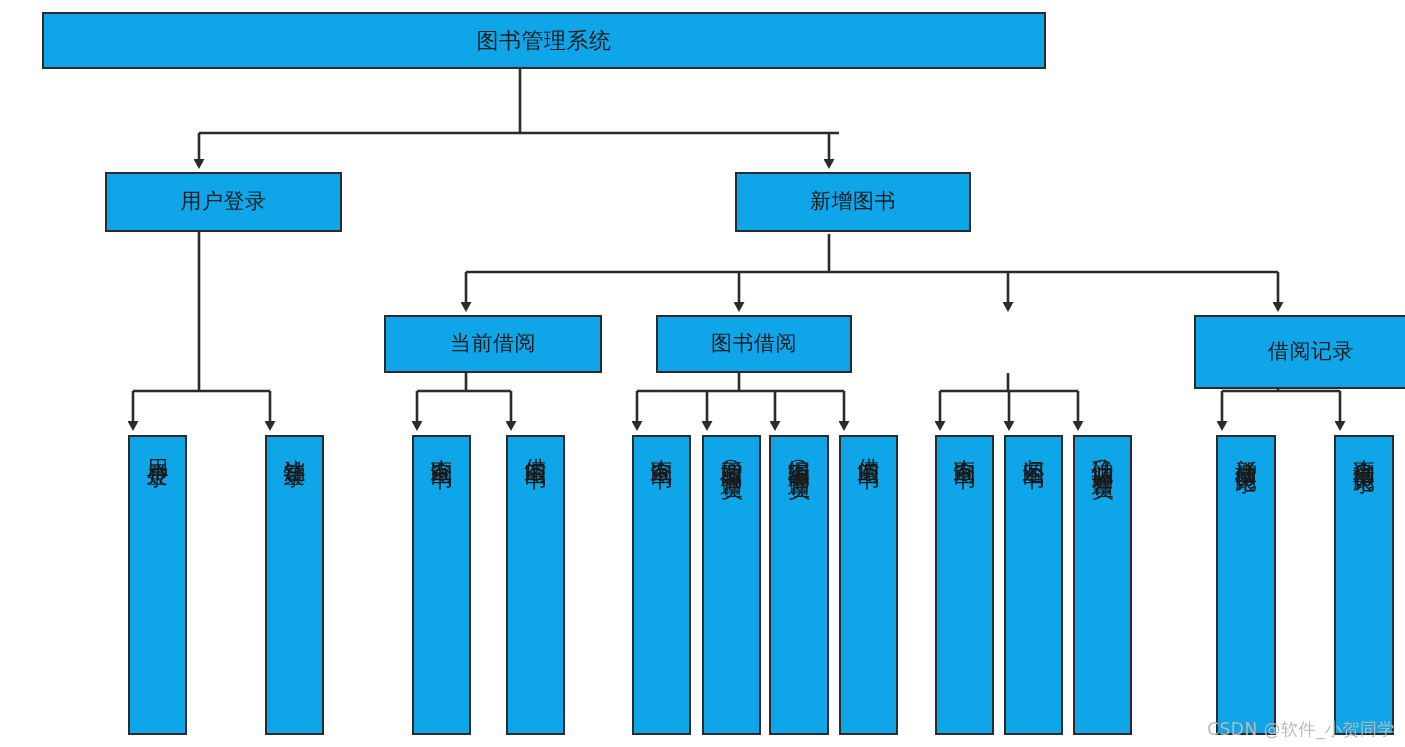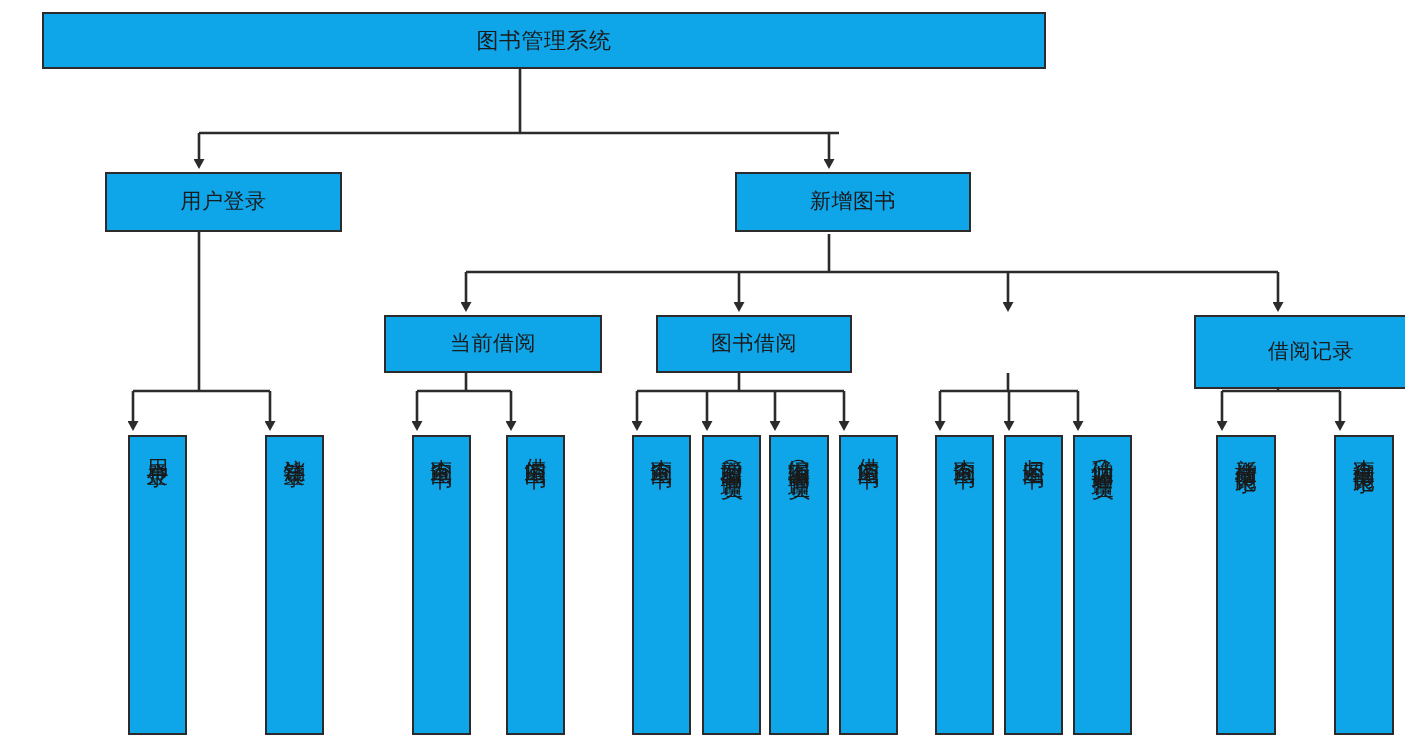--- a/index.html
+++ b/index.html
@@ -210,14 +210,15 @@
   </div>
 
   <div class="node-box leaf" style="left:1192px; top:435px; width:60px; height:300px;">
     <span class="node-label">新增借阅记录</span>
   </div>
 
   <div class="node-box leaf" style="left:1310px; top:435px; width:60px; height:300px;">
     <span class="node-label">查询借阅记录</span>
   </div>
 
+  <div id="watermark">CSDN @软件_小贺同学</div>
 
 </div>
 
 </body></html>

